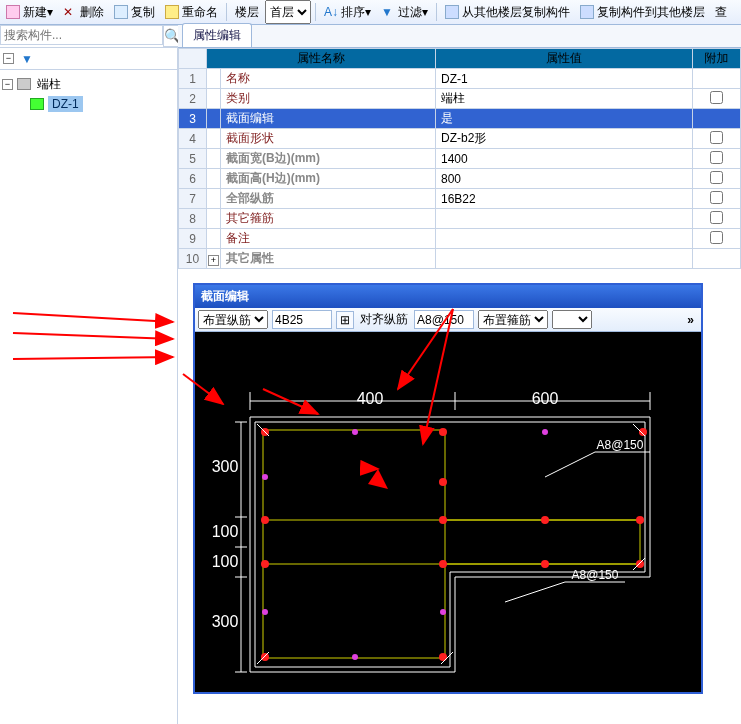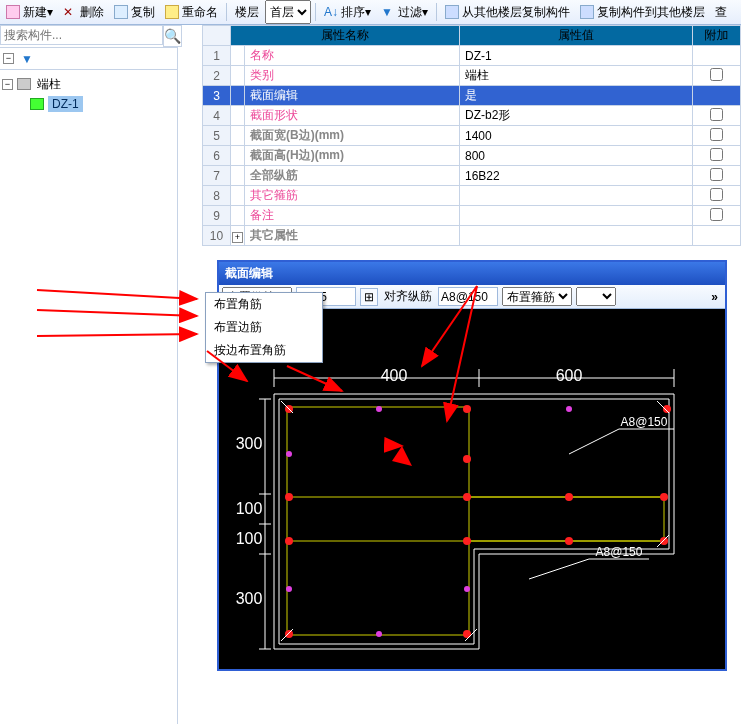--- a/index.html
+++ b/index.html
@@ -6,21 +6,21 @@
 body { font-family: "Microsoft YaHei", SimSun, Arial, sans-serif; font-size: 12px; background: #fff; color: #000; width: 741px; height: 724px; overflow: hidden; }
 
 
 .toolbar { height: 25px; background: linear-gradient(#f8fbff,#e6eefc); border-bottom: 1px solid #9fb9dc; display: flex; align-items: center; gap: 2px; padding: 0 2px; white-space: nowrap; overflow: hidden; }
 .toolbar .tb { display: flex; align-items: center; padding: 0 4px; height: 22px; border-radius: 2px; cursor: pointer; }
 .toolbar .ico { width: 14px; height: 14px; margin-right: 3px; display: inline-block; }
 .toolbar .sep { width: 1px; height: 18px; background: #b8c9e0; margin: 0 2px; }
 .toolbar select { font-size: 12px; height: 24px; }
 
 
-.main { display: flex; height: 699px; gap: 24px; }
+.main { display: flex; height: 699px; }
 .left { width: 178px; background: #fff; border-right: 1px solid #c6d3e6; display: flex; flex-direction: column; }
 .search-row { display: flex; border-bottom: 1px solid #c6d3e6; }
 .search-row input { flex: 1; border: 1px solid #c6d3e6; height: 20px; padding: 0 3px; font-size: 12px; }
 .search-row .sbtn { width: 22px; height: 22px; border: 1px solid #c6d3e6; background: #fff; display: flex; align-items: center; justify-content: center; cursor: pointer; color: #1a7fc9; font-size: 14px; }
 .filter-row { height: 22px; border-bottom: 1px solid #c6d3e6; display: flex; align-items: center; padding: 0 3px; }
 .tree { flex: 1; padding: 4px 2px; }
 .tree-node { display: flex; align-items: center; height: 20px; }
 .tree-toggle { width: 11px; height: 11px; border: 1px solid #888; font-size: 9px; line-height: 9px; text-align: center; margin-right: 4px; background: #fff; cursor: pointer; }
 .tree-label { padding: 0 2px; }
 .tree-child { margin-left: 28px; display: flex; align-items: center; height: 20px; }
@@ -30,21 +30,21 @@
 
 .right { flex: 1; display: flex; flex-direction: column; background: #fff; }
 .tabbar { height: 23px; display: flex; align-items: flex-end; background: #f4f7fc; border-bottom: 1px solid #9fb9dc; padding-left: 4px; }
 .tab { border: 1px solid #9fb9dc; border-bottom: none; background: #fff; padding: 3px 10px; border-radius: 3px 3px 0 0; cursor: pointer; color: #114; }
 .grid { border-collapse: collapse; width: 100%; table-layout: fixed; }
 .grid th, .grid td { border: 1px solid #c6d3e6; height: 20px; padding: 0 5px; text-align: left; vertical-align: middle; font-weight: normal; }
 .grid th { background: #0369a1; text-align: center; }
 .grid .rownum { width: 28px; text-align: center; color: #666; background: #eef3fb; }
 .grid .expand-cell { width: 14px; text-align: center; padding: 0; }
 .grid .plusbox { width: 11px; height: 11px; border: 1px solid #888; font-size: 9px; line-height: 9px; text-align: center; display: inline-block; background: #fff; }
-.grid .blue { color: #ec4899; }
+.grid .blue { color: #7f1d1d; }
 .grid .gray { color: #888; font-weight: bold; }
 .grid .selrow td { background: #3163d1; color: #fff; }
 .grid td.chk { text-align: center; }
 .grid input[type=checkbox] { margin: 0; }
 
 
 .editor-wrap { padding: 14px 5px 5px 15px; position: relative; flex:1; }
 .editor-panel { border: 2px solid #2f5fd4; background: #fff; width: 510px; }
 .editor-title { background: linear-gradient(#3b78e7,#1d4fc0); color: #fff; padding: 3px 6px; font-weight: bold; font-size: 12px; }
 .editor-toolbar { height: 24px; display: flex; align-items: center; background: linear-gradient(#f8fbff,#e4eefc); border-bottom: 1px solid #9fb9dc; gap: 4px; padding: 0 3px; }
@@ -121,20 +121,23 @@
         <span class="tree-label">端柱</span>
       </div>
       <div class="tree-child">
         <span class="tree-ico"></span>
         <span class="tree-sel">DZ-1</span>
       </div>
     </div>
   </div>
 
   <div class="right">
+    <div class="tabbar">
+      <div class="tab">属性编辑</div>
+    </div>
 
     <table class="grid">
       <colgroup>
           <col style="width:28px">
           <col style="width:14px">
           <col style="width:215px">
           <col>
           <col class="chkslot">
         </colgroup>
       <thead>
@@ -300,25 +303,20 @@
               <line x1="62" y1="92" x2="74" y2="104"></line>
                 <line x1="438" y1="92" x2="450" y2="104"></line>
               <line x1="62" y1="332" x2="74" y2="320"></line>
                 <line x1="246" y1="332" x2="258" y2="320"></line>
               <line x1="438" y1="238" x2="450" y2="226"></line>
             </g>
           </svg>
         </div>
       </div>
 
-      <div class="ctx-menu" style="left:3px; top:46px;">
-        <div>布置角筋</div>
-        <div>布置边筋</div>
-        <div>按边布置角筋</div>
-      </div>
 
       <svg class="arrows">
         <defs>
             <marker id="ah" markerWidth="10" markerHeight="8" refX="9" refY="4" orient="auto">
               <path d="M0 0 L10 4 L0 8 Z" fill="#f00"></path>
             </marker>
           </defs>
         <g stroke="#f00" stroke-width="2" fill="none" marker-end="url(#ah)">
           <line x1="5" y1="44" x2="165" y2="53"></line>
           <line x1="5" y1="64" x2="165" y2="70"></line>

